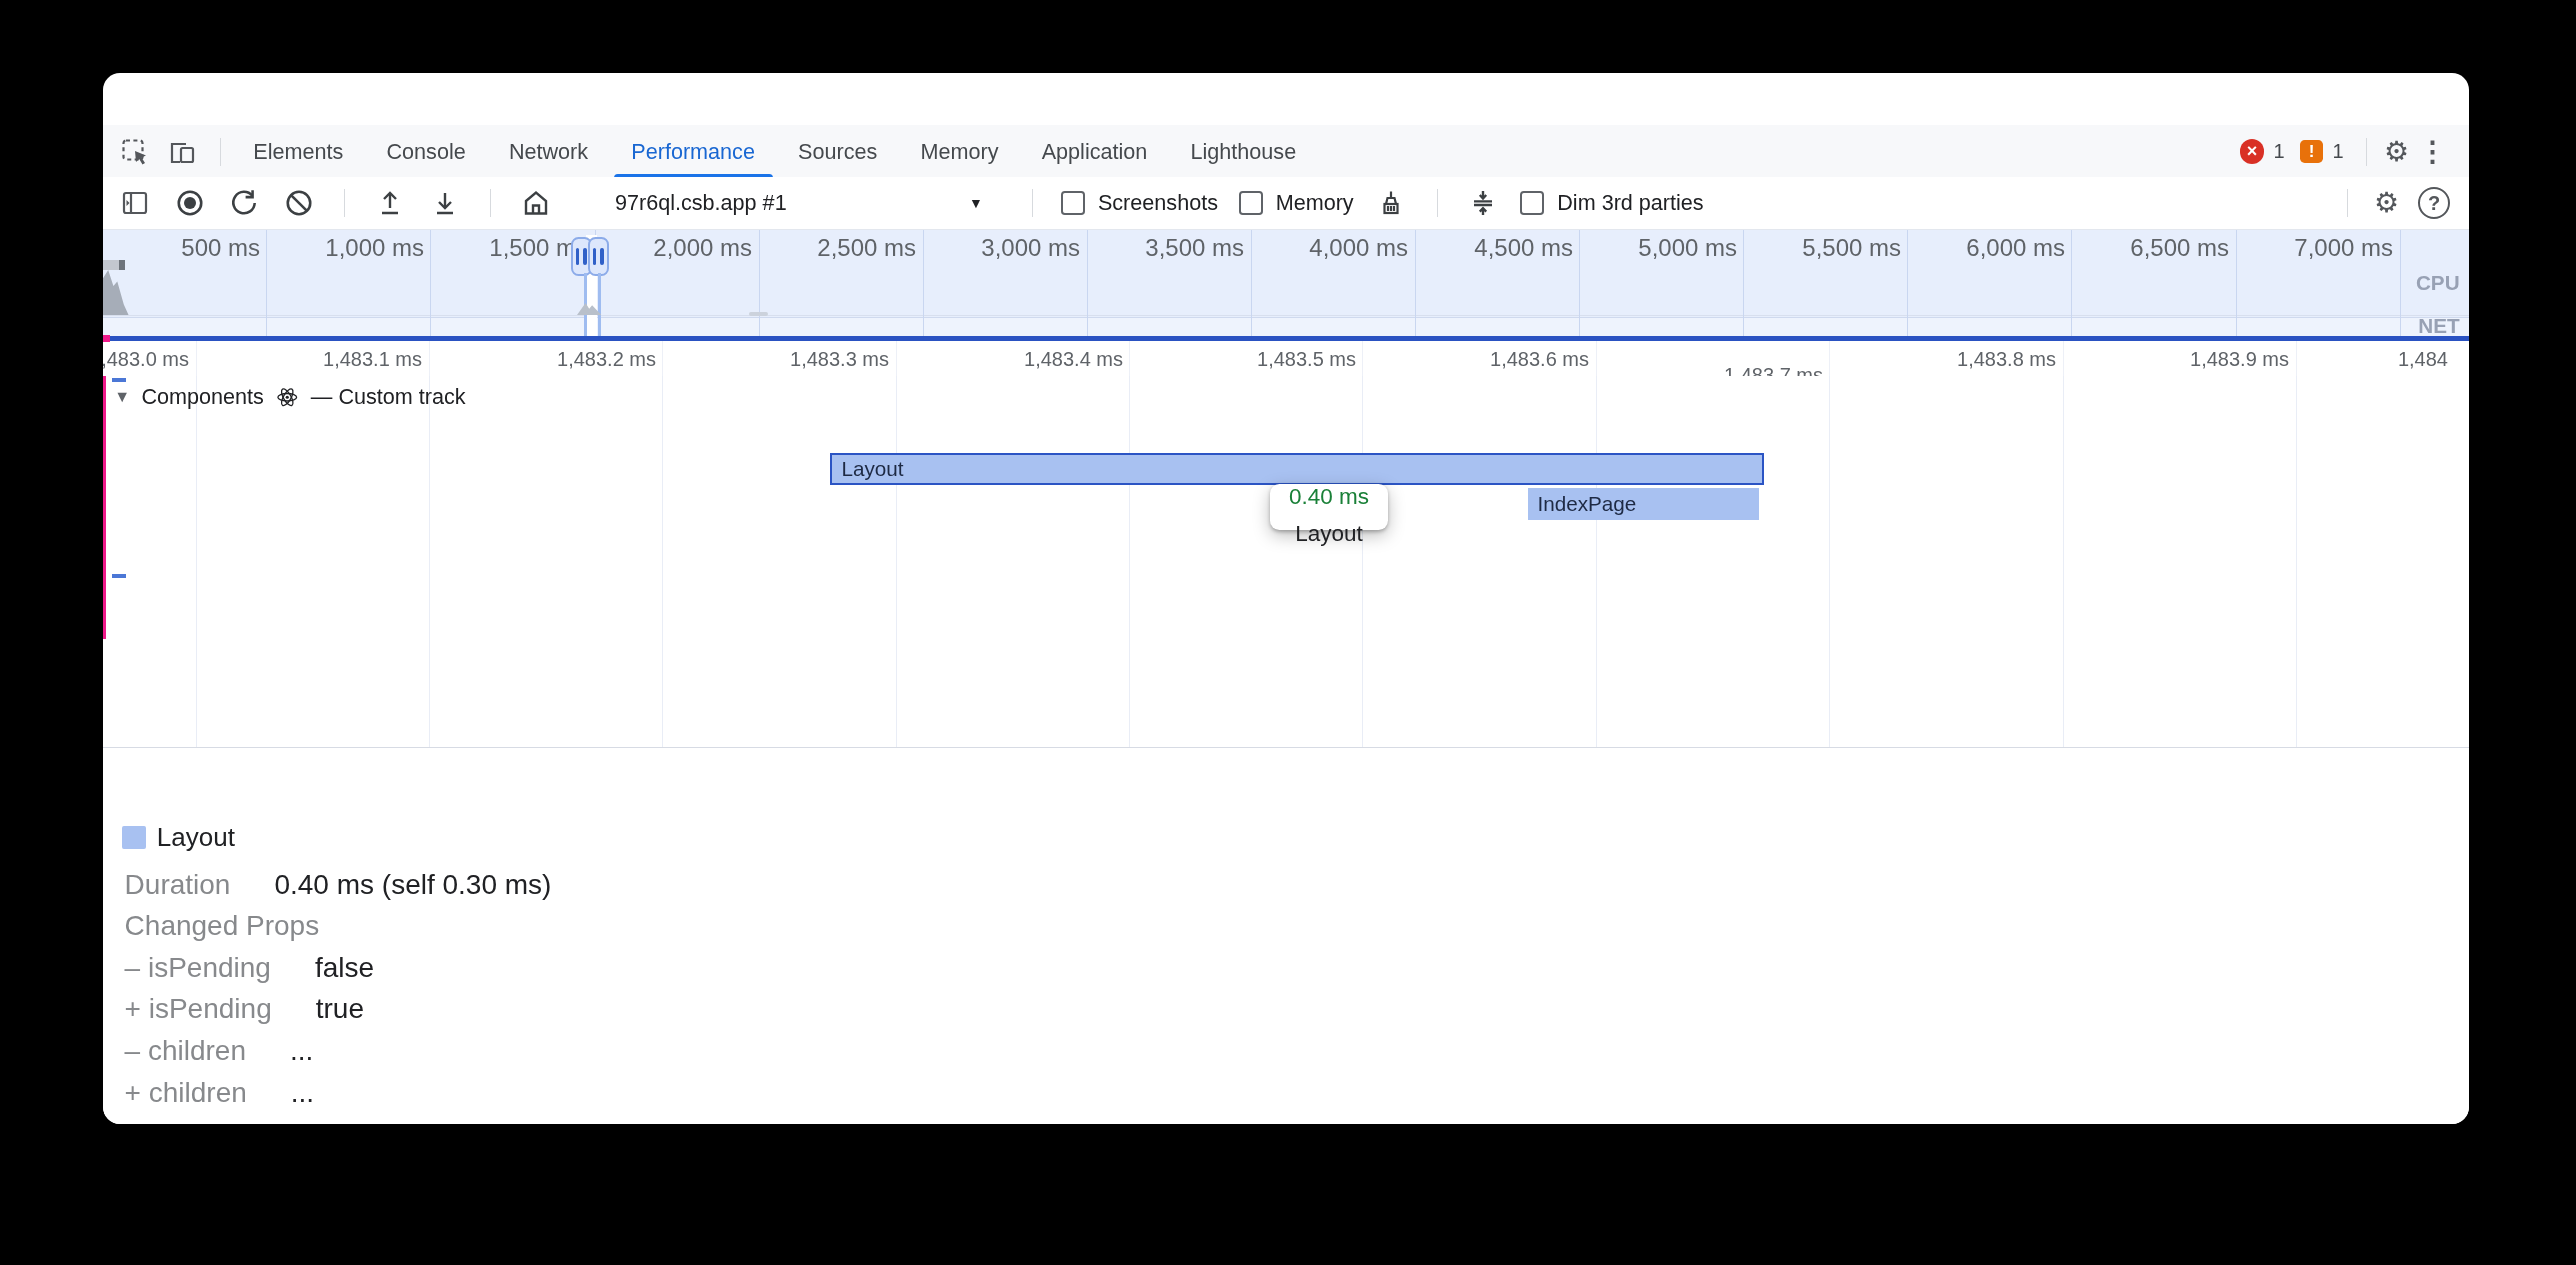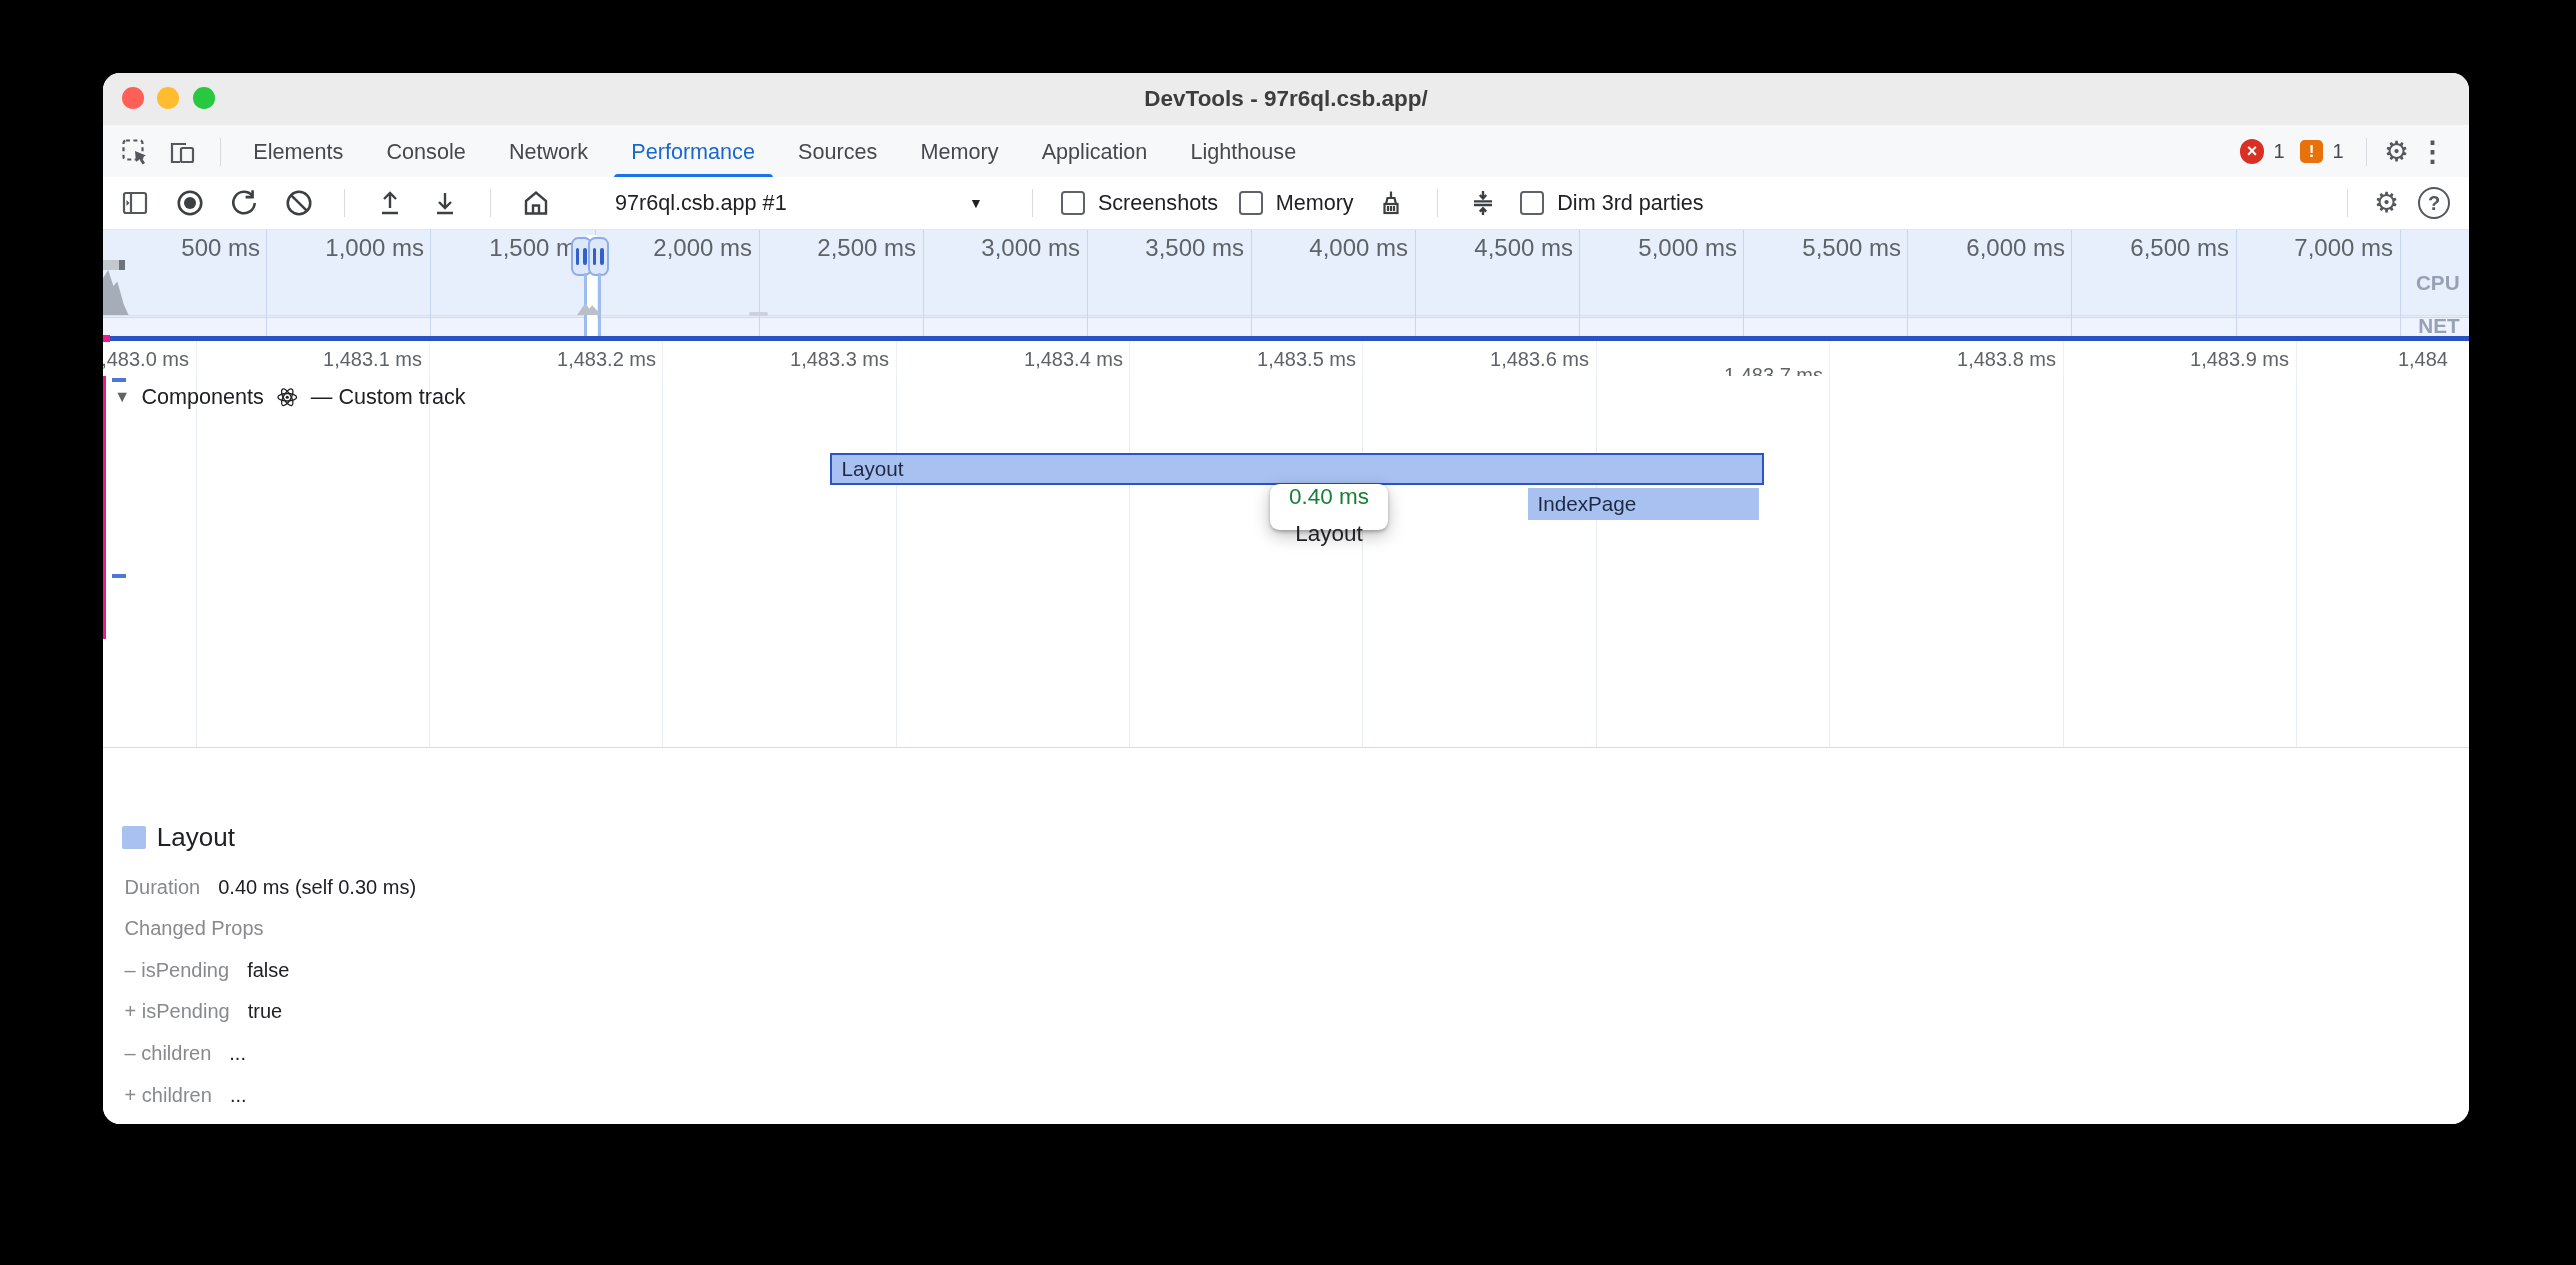--- a/index.html
+++ b/index.html
@@ -89,37 +89,31 @@
   .btabs{position:absolute;left:0;top:675px;width:100%;height:56px;background:#eef1f8;border-bottom:0.9px solid #e4e7ee;
          display:flex;align-items:stretch;padding-left:9.4px;box-sizing:border-box;}
   .btab{position:relative;display:flex;align-items:center;padding:0 24.4px;font-size:21.6px;color:#3c4043;}
   .btab.active{color:#1967d2;}
   .btab.active::after{content:"";position:absolute;left:1.9px;right:1.9px;bottom:0;height:3.8px;background:#1a73e8;border-radius:3.8px;}
   
   .summary{position:absolute;left:0;top:731px;width:100%;height:320px;background:#fff;}
   .sum-title{position:absolute;left:19px;top:18px;display:flex;align-items:center;gap:11.3px;}
   .swatch{width:23.5px;height:23.5px;background:#a8c1f1;border-radius:1.9px;}
   .sum-title-text{font-size:26px;color:#202124;}
-  .sum-row{position:absolute;left:21.6px;display:flex;gap:18px;font-size:20px;height:28px;align-items:flex-end;}
+  .sum-row{position:absolute;left:21.6px;display:flex;gap:44px;font-size:28px;height:28px;align-items:center;}
   .sum-row .k{color:#87898c;}
   .sum-row .v{color:#202124;}
   svg{display:block;}
 </style>
 </head>
 <body>
 
 <div class="stage">
   <div class="window">
 
-    <div class="titlebar">
-      <div class="tl red"></div>
-      <div class="tl yel"></div>
-      <div class="tl grn"></div>
-      <div class="title-text">DevTools - 97r6ql.csb.app/</div>
-    </div>
 
     <div class="tabstrip">
       <div class="ts-left">
         <span class="icon">
           <svg width="28" height="28" viewBox="0 0 28 28" fill="none" stroke="#54575b" stroke-width="2.2">
             <rect x="2.5" y="2.5" width="19" height="19" rx="2.5" stroke-dasharray="4 3.4"></rect>
             <path d="M14 13 L25 17.5 L20.5 19.5 L24 25 L21.5 26.5 L18.2 21 L15 24 Z" fill="#54575b" stroke="none"></path>
           </svg>
         </span>
         <span class="icon">

